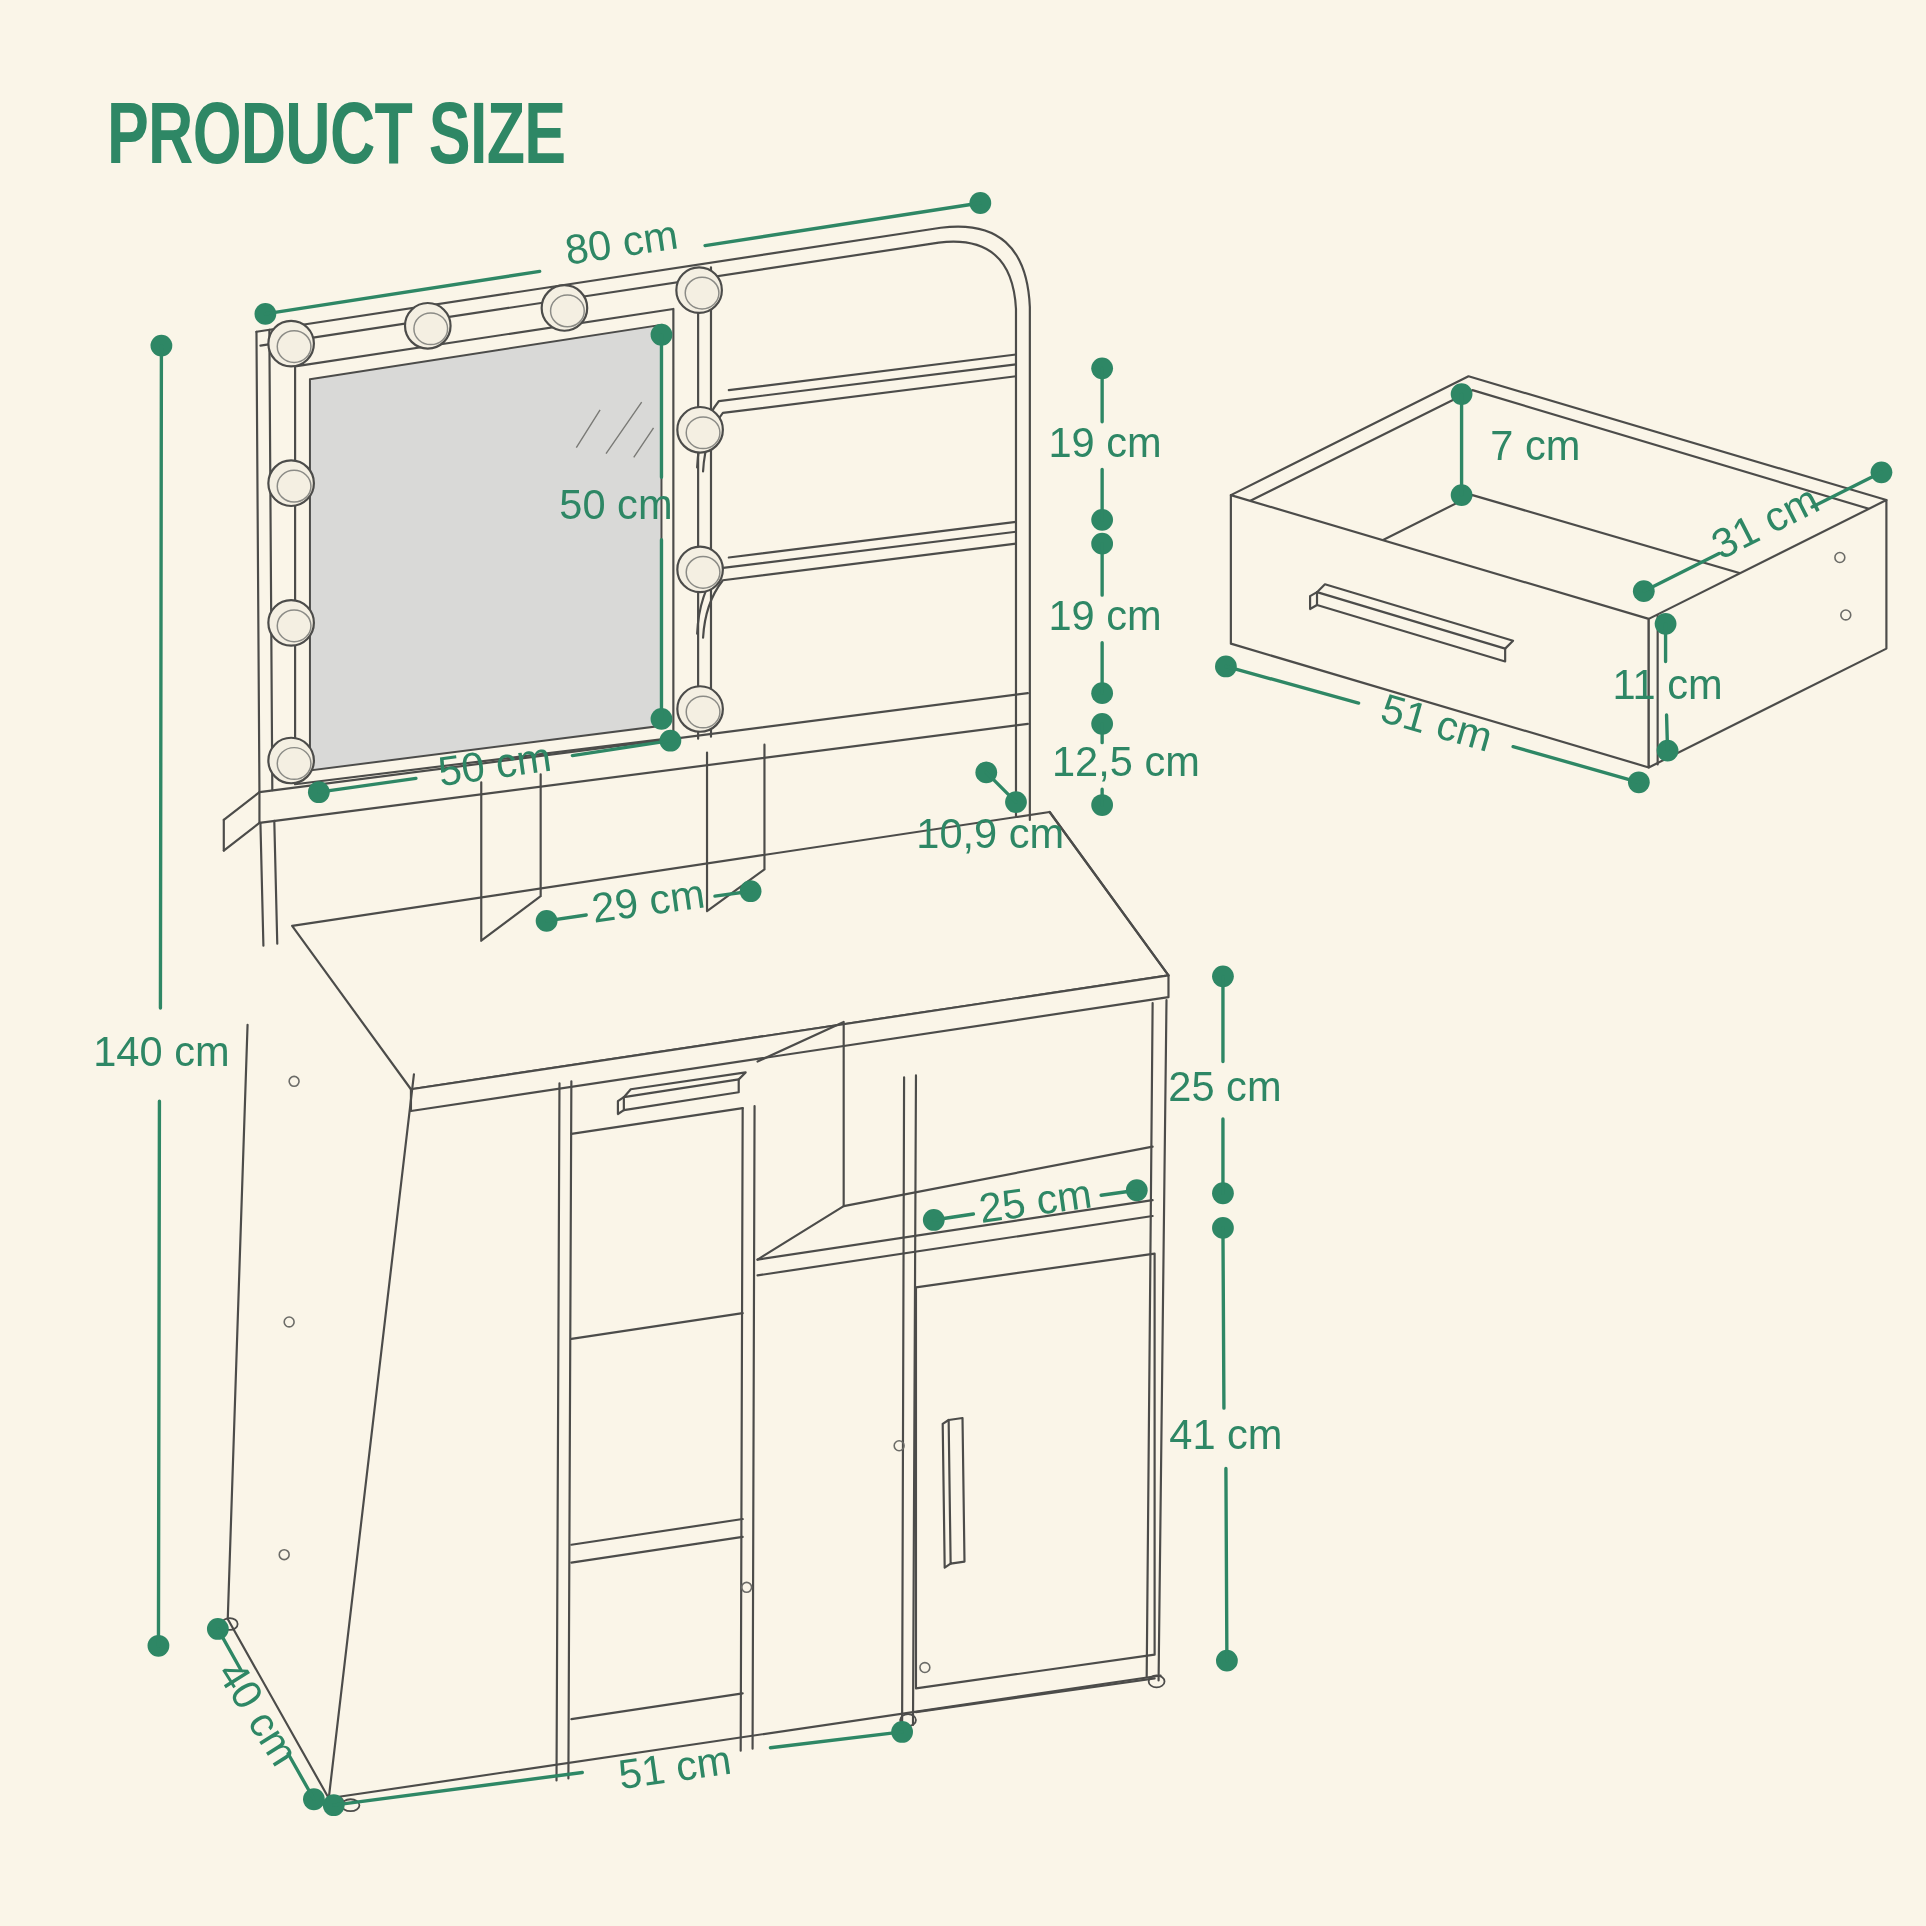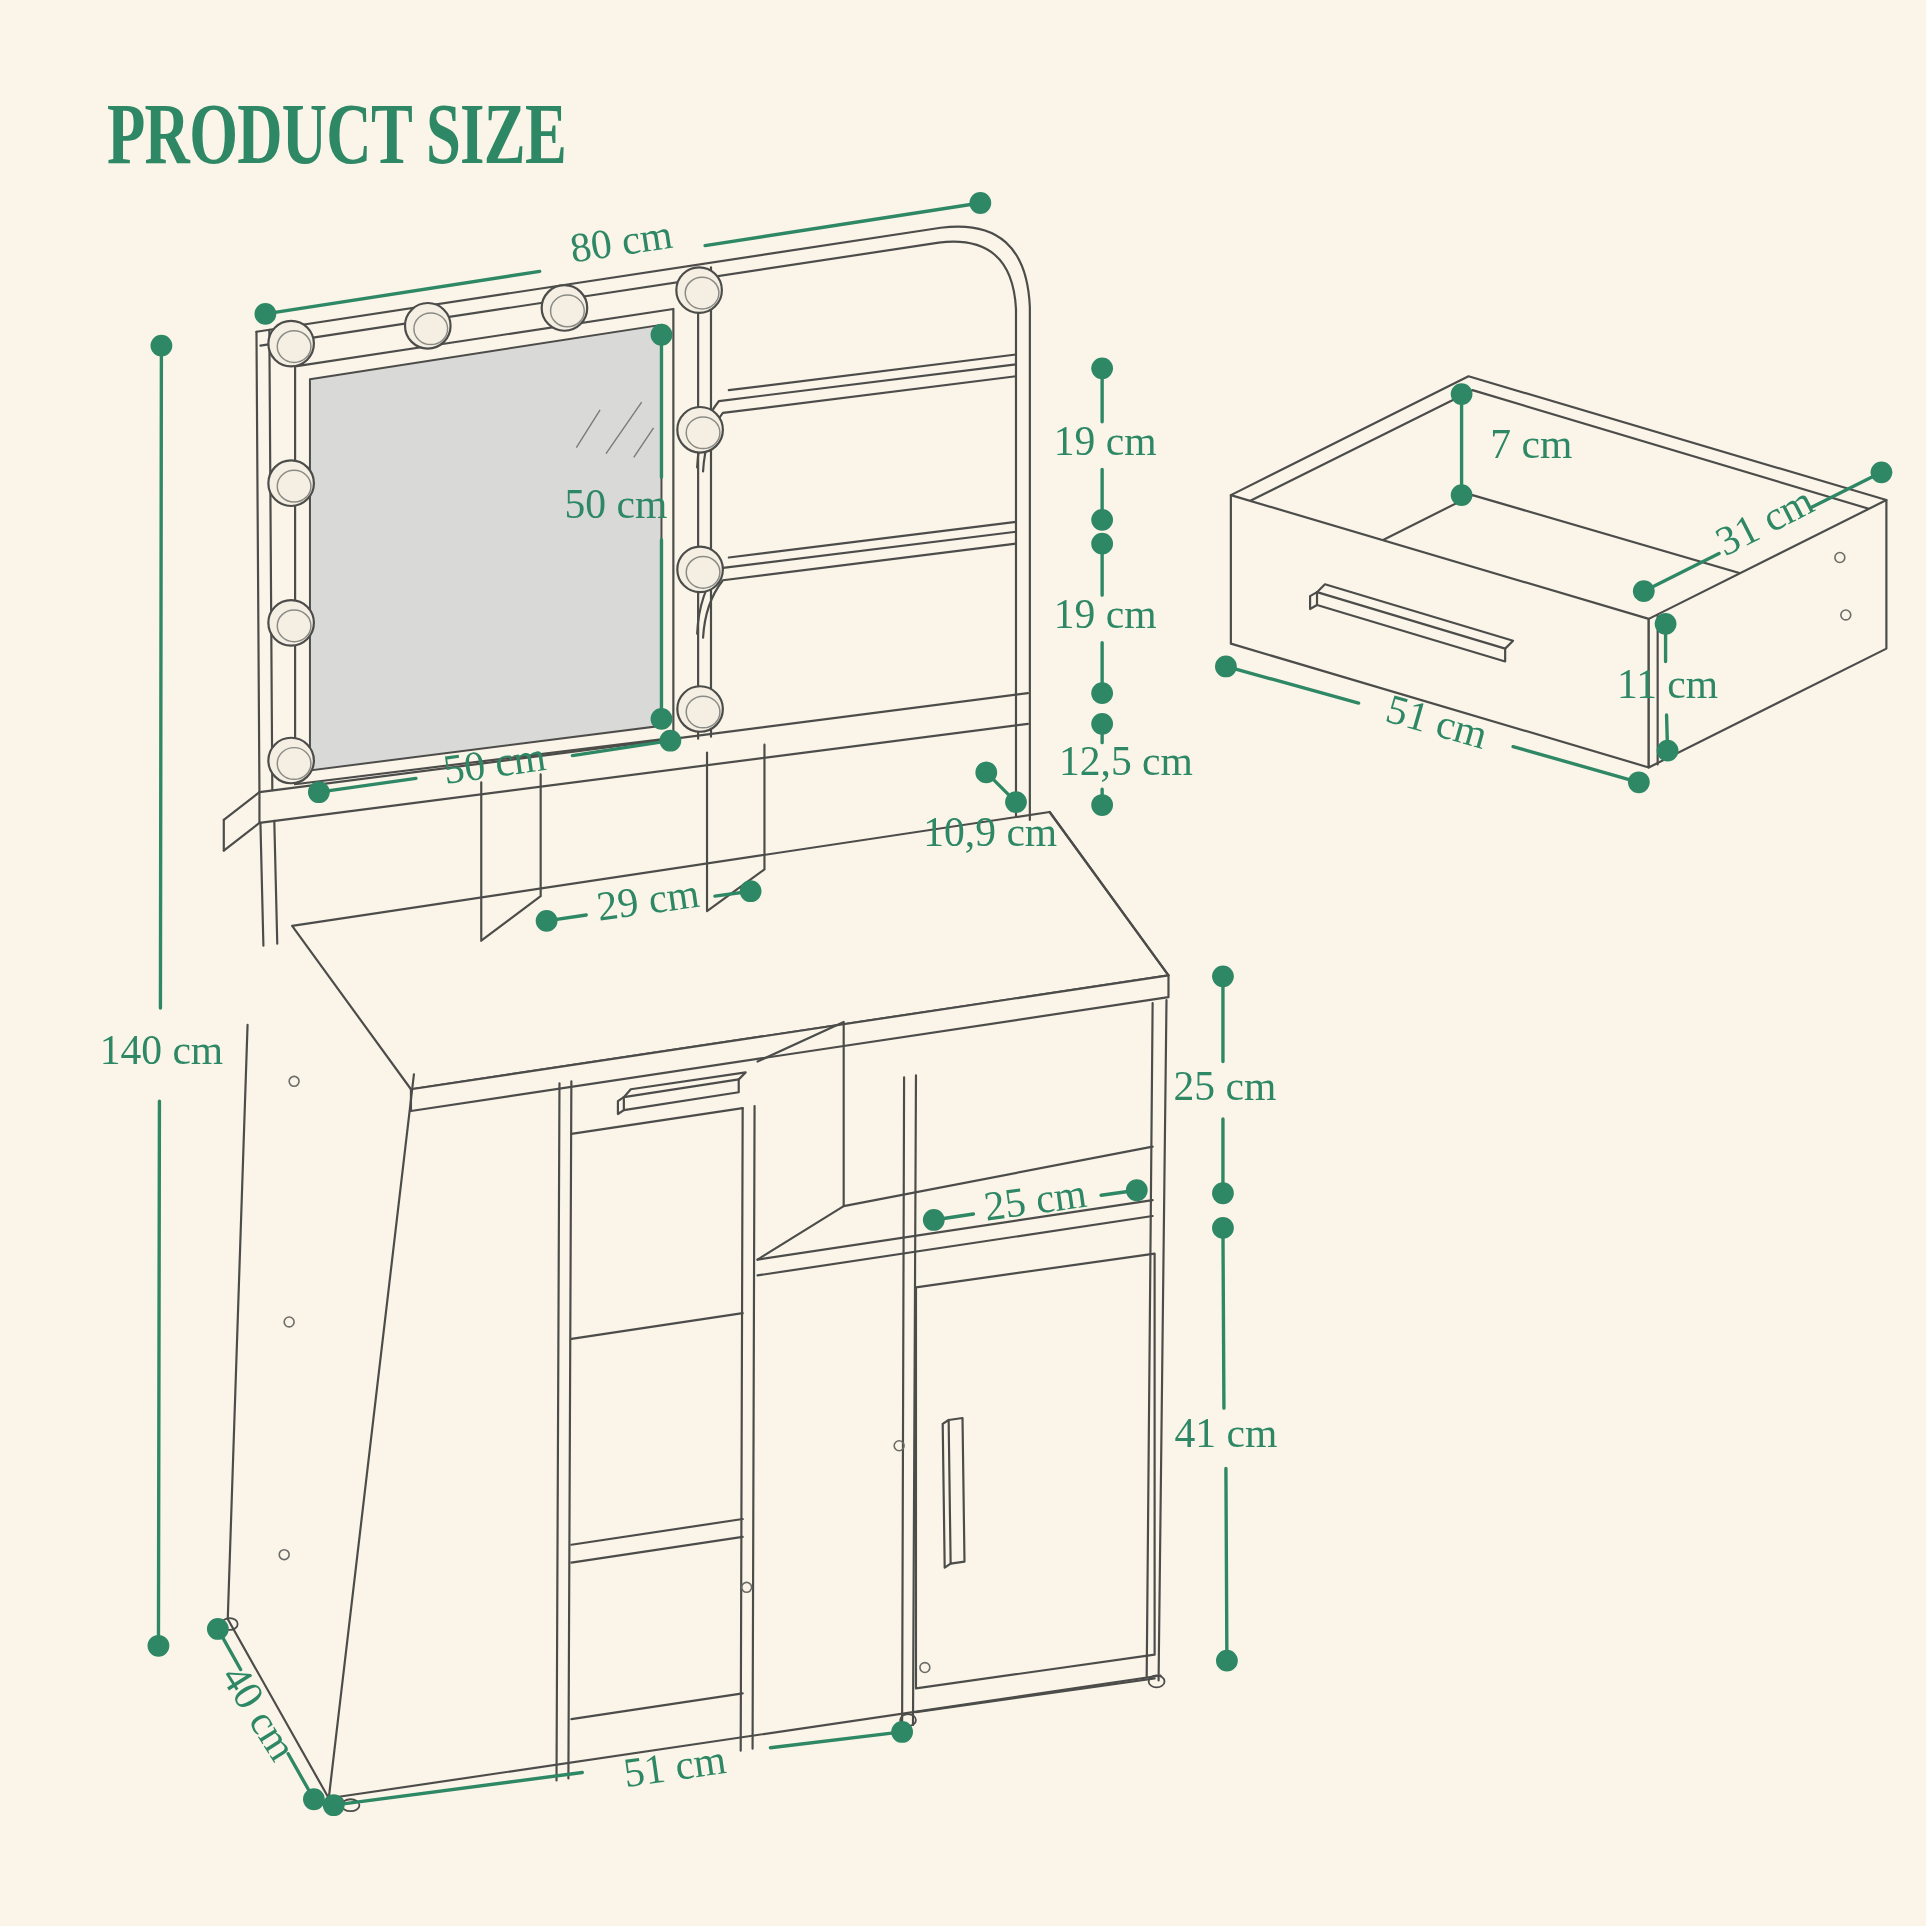--- a/index.html
+++ b/index.html
@@ -4,21 +4,21 @@
 <style>
   :root{
     --bg:#FAF5E8;
     --line:#4C4C4A;
     --accent:#2E8765;
     --mirror:#D9D9D7;
     --bulb:#F4EFE2;
   }
   html,body{margin:0;padding:0;background:var(--bg);}
   .stage{width:1927px;height:1927px;position:relative;background:var(--bg);
-         font-family:Liberation Serif, serif;}
+         font-family:Liberation Sans, sans-serif;}
   svg{display:block}
   .ln{fill:none;stroke:var(--line);stroke-width:2.2;stroke-linejoin:round;stroke-linecap:round;}
   .lnthin{fill:none;stroke:#7a7a76;stroke-width:1.4;}
   .face{fill:var(--bg);stroke:var(--line);stroke-width:2.2;stroke-linejoin:round;}
   .mirror{fill:var(--mirror);stroke:var(--line);stroke-width:2;}
   .bulb{fill:var(--bulb);stroke:var(--line);stroke-width:2.2;}
   .bulbin{fill:none;stroke:#8b8b86;stroke-width:1.5;}
   .dim{stroke:var(--accent);stroke-width:3.4;fill:none;stroke-linecap:round;}
   .dot{fill:var(--accent);stroke:none;}
   .lbl{fill:var(--accent);font-size:42px;font-weight:500;}

